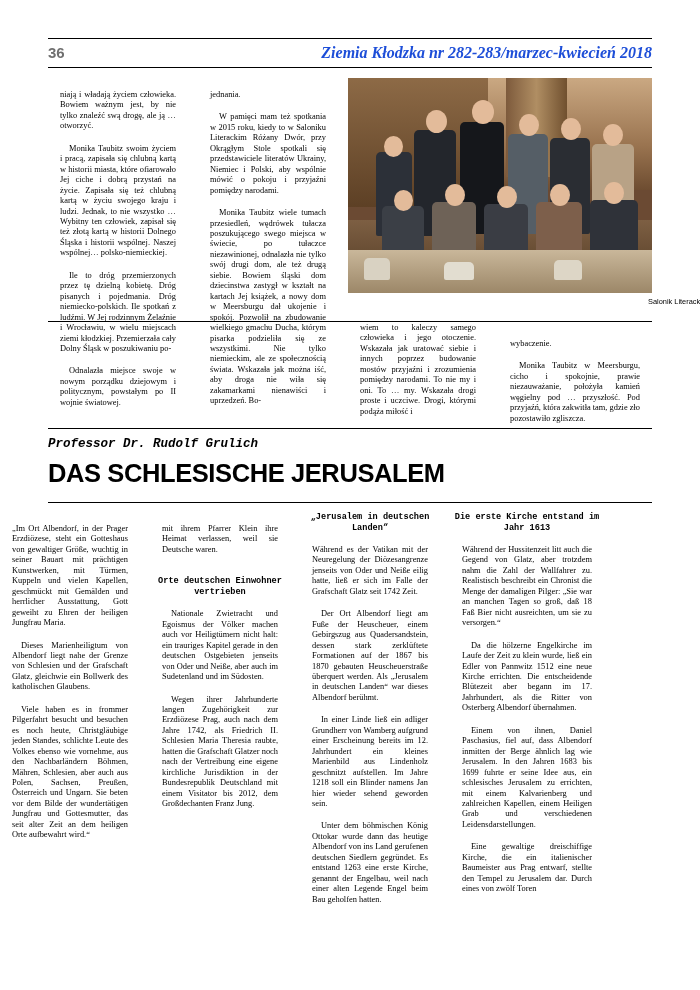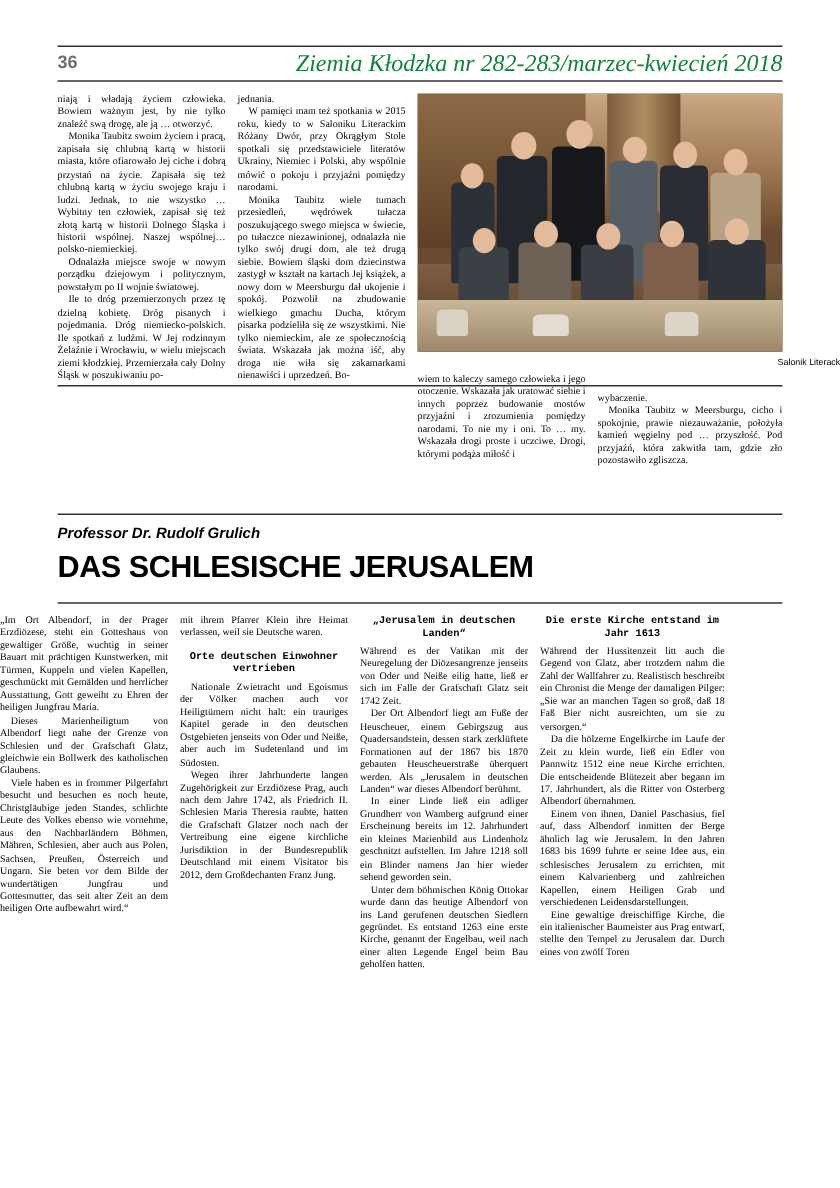--- a/index.html
+++ b/index.html
@@ -47,41 +47,41 @@
     font-size:15px;
     line-height:26px;
     color:#6f6f6f;
     text-align:left;
   }
   .header-title {
     position:absolute;
     right:48px; top:3px;
     font-family:"Liberation Serif", serif;
     font-style:italic;
-    font-weight:normal;
-    font-size:20px;
+    font-weight:bold;
+    font-size:16px;
     line-height:24px;
-    color:#15803d;
+    color:#1d4ed8;
     text-align:right;
   }
 
   
   .top-area {
     position:absolute;
     left:48px; top:78px;
     width:604px;
   }
   .col {
     font-size:8.4px;
     line-height:10.45px;
     text-align:justify;
     hyphens:auto;
     -webkit-hyphens:auto;
   }
-  .col p { margin:0; text-indent:9px; }
+  .col p { margin:12px; text-indent:9px; }
   .col p.noind { text-indent:0; }
 
   .t-col1 { position:absolute; left:0; top:0; width:140px; }
   .t-col2 { position:absolute; left:150px; top:0; width:140px; }
 
   .photo-wrap {
     position:absolute;
     left:300px; top:0;
     width:304px;
   }
@@ -142,21 +142,21 @@
     background:#000;
   }
 
   
   .art2 {
     position:absolute;
     left:48px; top:436px;
     width:604px;
   }
   .byline {
-    font-family:Liberation Sans, sans-serif;
+    font-family:Liberation Mono, monospace;
     font-style:italic;
     font-weight:bold;
     font-size:12.5px;
     line-height:16px;
     margin:0;
   }
   .headline {
     font-family:"Liberation Sans", sans-serif;
     font-weight:bold;
     font-size:25.5px;
@@ -198,22 +198,22 @@
     <div class="page-num">36</div>
     <div class="header-title">Ziemia Kłodzka nr 282-283/marzec-kwiecień 2018</div>
     <div class="header-rule-bottom"></div>
   </div>
 
   <div class="top-area">
 
     <div class="col t-col1">
       <p class="noind">niają i władają życiem człowieka. Bowiem ważnym jest, by nie tylko znaleźć swą drogę, ale ją … otworzyć.</p>
       <p>Monika Taubitz swoim życiem i pracą, zapisała się chlubną kartą w historii miasta, które ofiarowało Jej ciche i dobrą przystań na życie. Zapisała się też chlubną kartą w życiu swojego kraju i ludzi. Jednak, to nie wszystko … Wybitny ten człowiek, zapisał się też złotą kartą w historii Dolnego Śląska i historii wspólnej. Naszej wspólnej… polsko-niemieckiej.</p>
+      <p>Ile to dróg przemierzonych przez tę dzielną kobietę. Dróg pisanych i pojedmania. Dróg niemiecko-polskich. Ile spotkań z ludźmi. W Jej rodzinnym Żelaźnie i Wrocławiu, w wielu miejscach ziemi kłodzkiej. Przemierzała cały Dolny Śląsk w poszukiwaniu po-</p>
       <p>Odnalazła miejsce swoje w nowym porządku dziejowym i politycznym, powstałym po II wojnie światowej.</p>
-      <p>Ile to dróg przemierzonych przez tę dzielną kobietę. Dróg pisanych i pojedmania. Dróg niemiecko-polskich. Ile spotkań z ludźmi. W Jej rodzinnym Żelaźnie i Wrocławiu, w wielu miejscach ziemi kłodzkiej. Przemierzała cały Dolny Śląsk w poszukiwaniu po-</p>
     </div>
 
     <div class="col t-col2">
       <p class="noind">jednania.</p>
       <p>W pamięci mam też spotkania w 2015 roku, kiedy to w Saloniku Literackim Różany Dwór, przy Okrągłym Stole spotkali się przedstawiciele literatów Ukrainy, Niemiec i Polski, aby wspólnie mówić o pokoju i przyjaźni pomiędzy narodami.</p>
       <p>Monika Taubitz wiele tumach przesiedleń, wędrówek tułacza poszukującego swego miejsca w świecie, po tułaczce niezawinionej, odnalazła nie tylko swój drugi dom, ale też drugą siebie. Bowiem śląski dom dziecinstwa zastygł w kształt na kartach Jej książek, a nowy dom w Meersburgu dał ukojenie i spokój. Pozwolił na zbudowanie wielkiego gmachu Ducha, którym pisarka podzieliła się ze wszystkimi. Nie tylko niemieckim, ale ze społecznością świata. Wskazała jak można iść, aby droga nie wiła się zakamarkami nienawiści i uprzedzeń. Bo-</p>
     </div>
 
     <div class="photo-wrap">
       <div class="photo">

